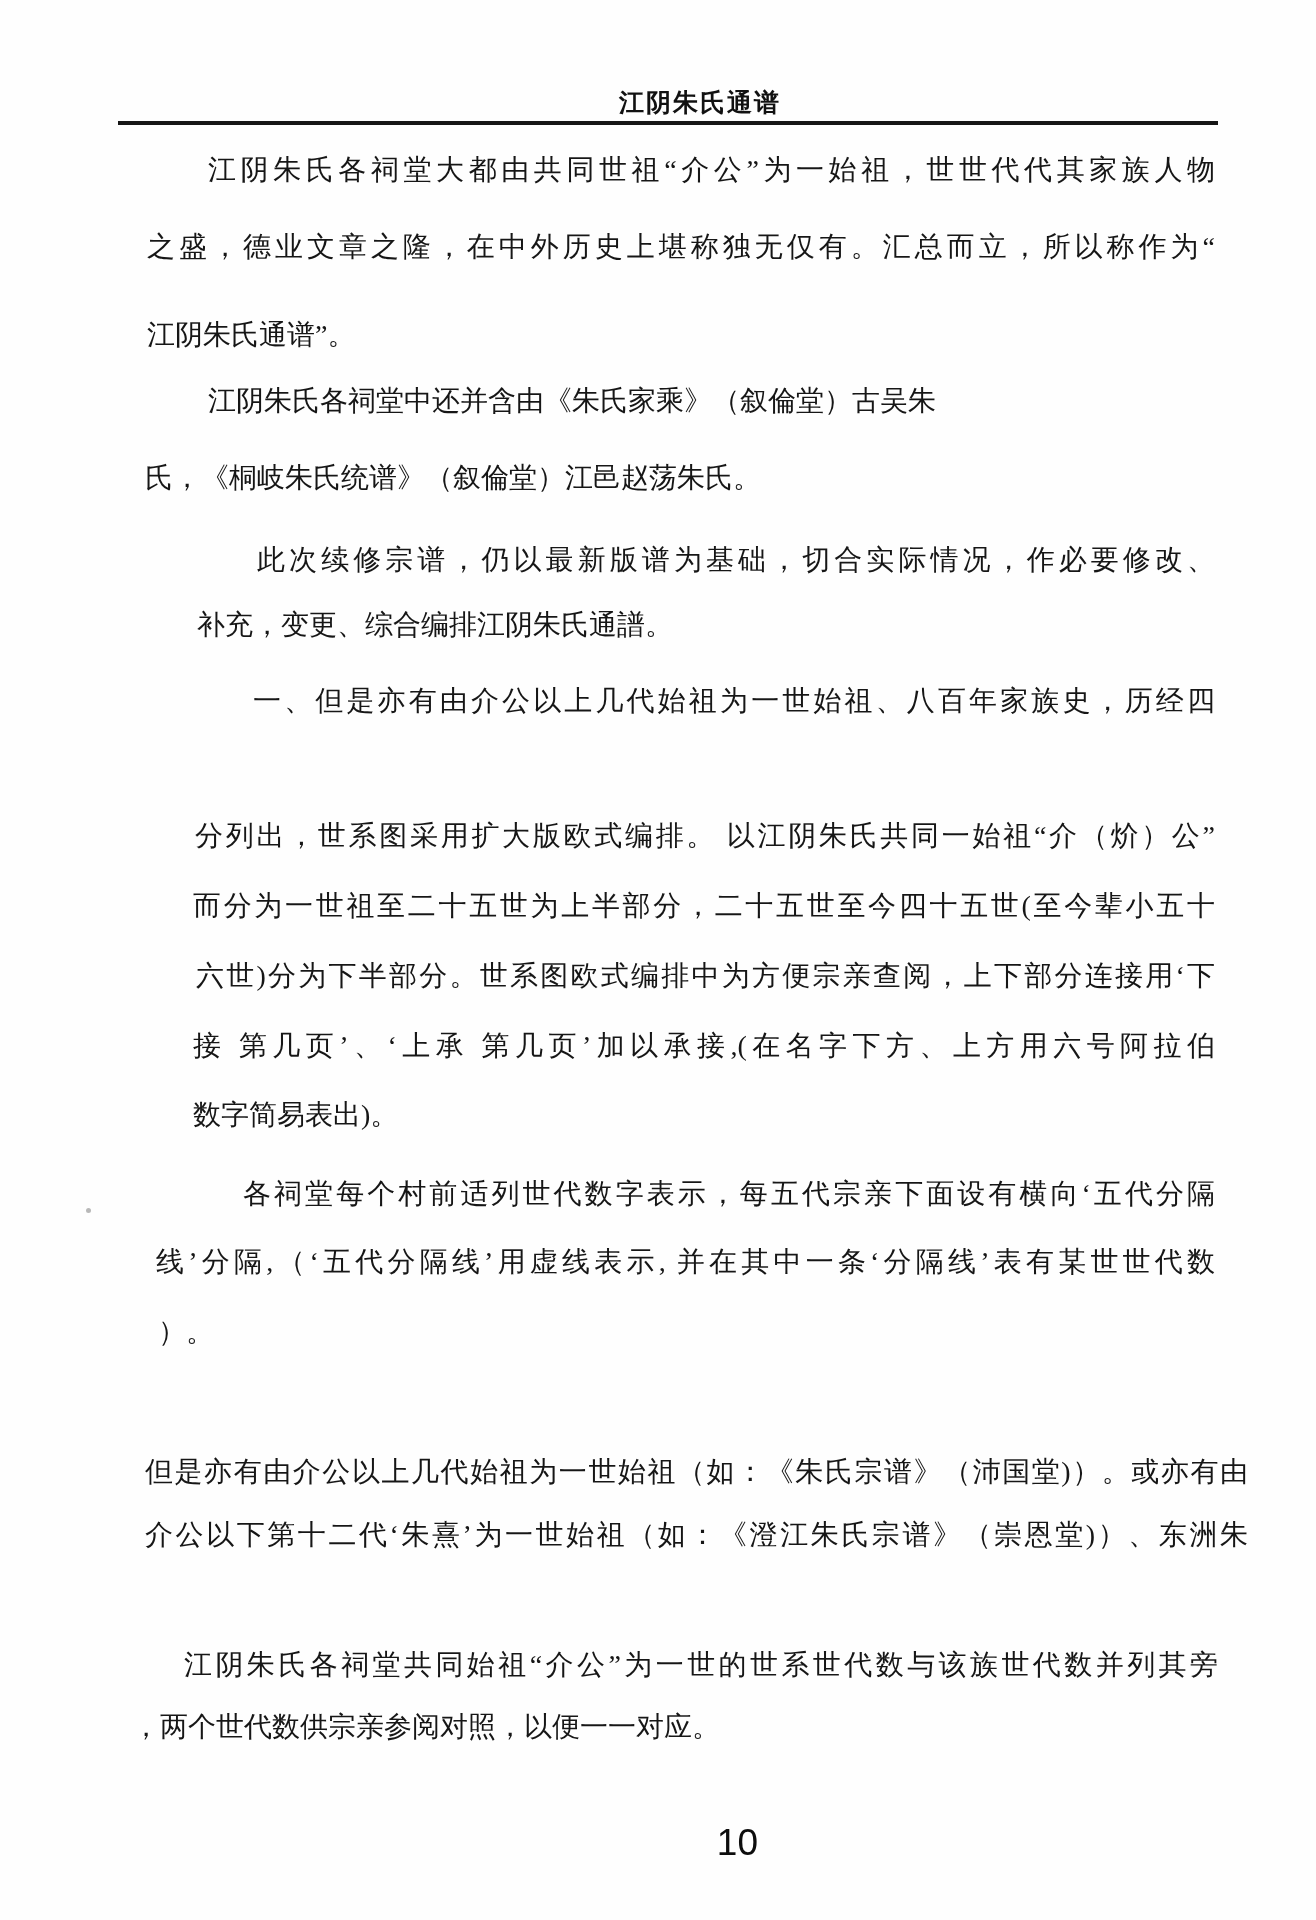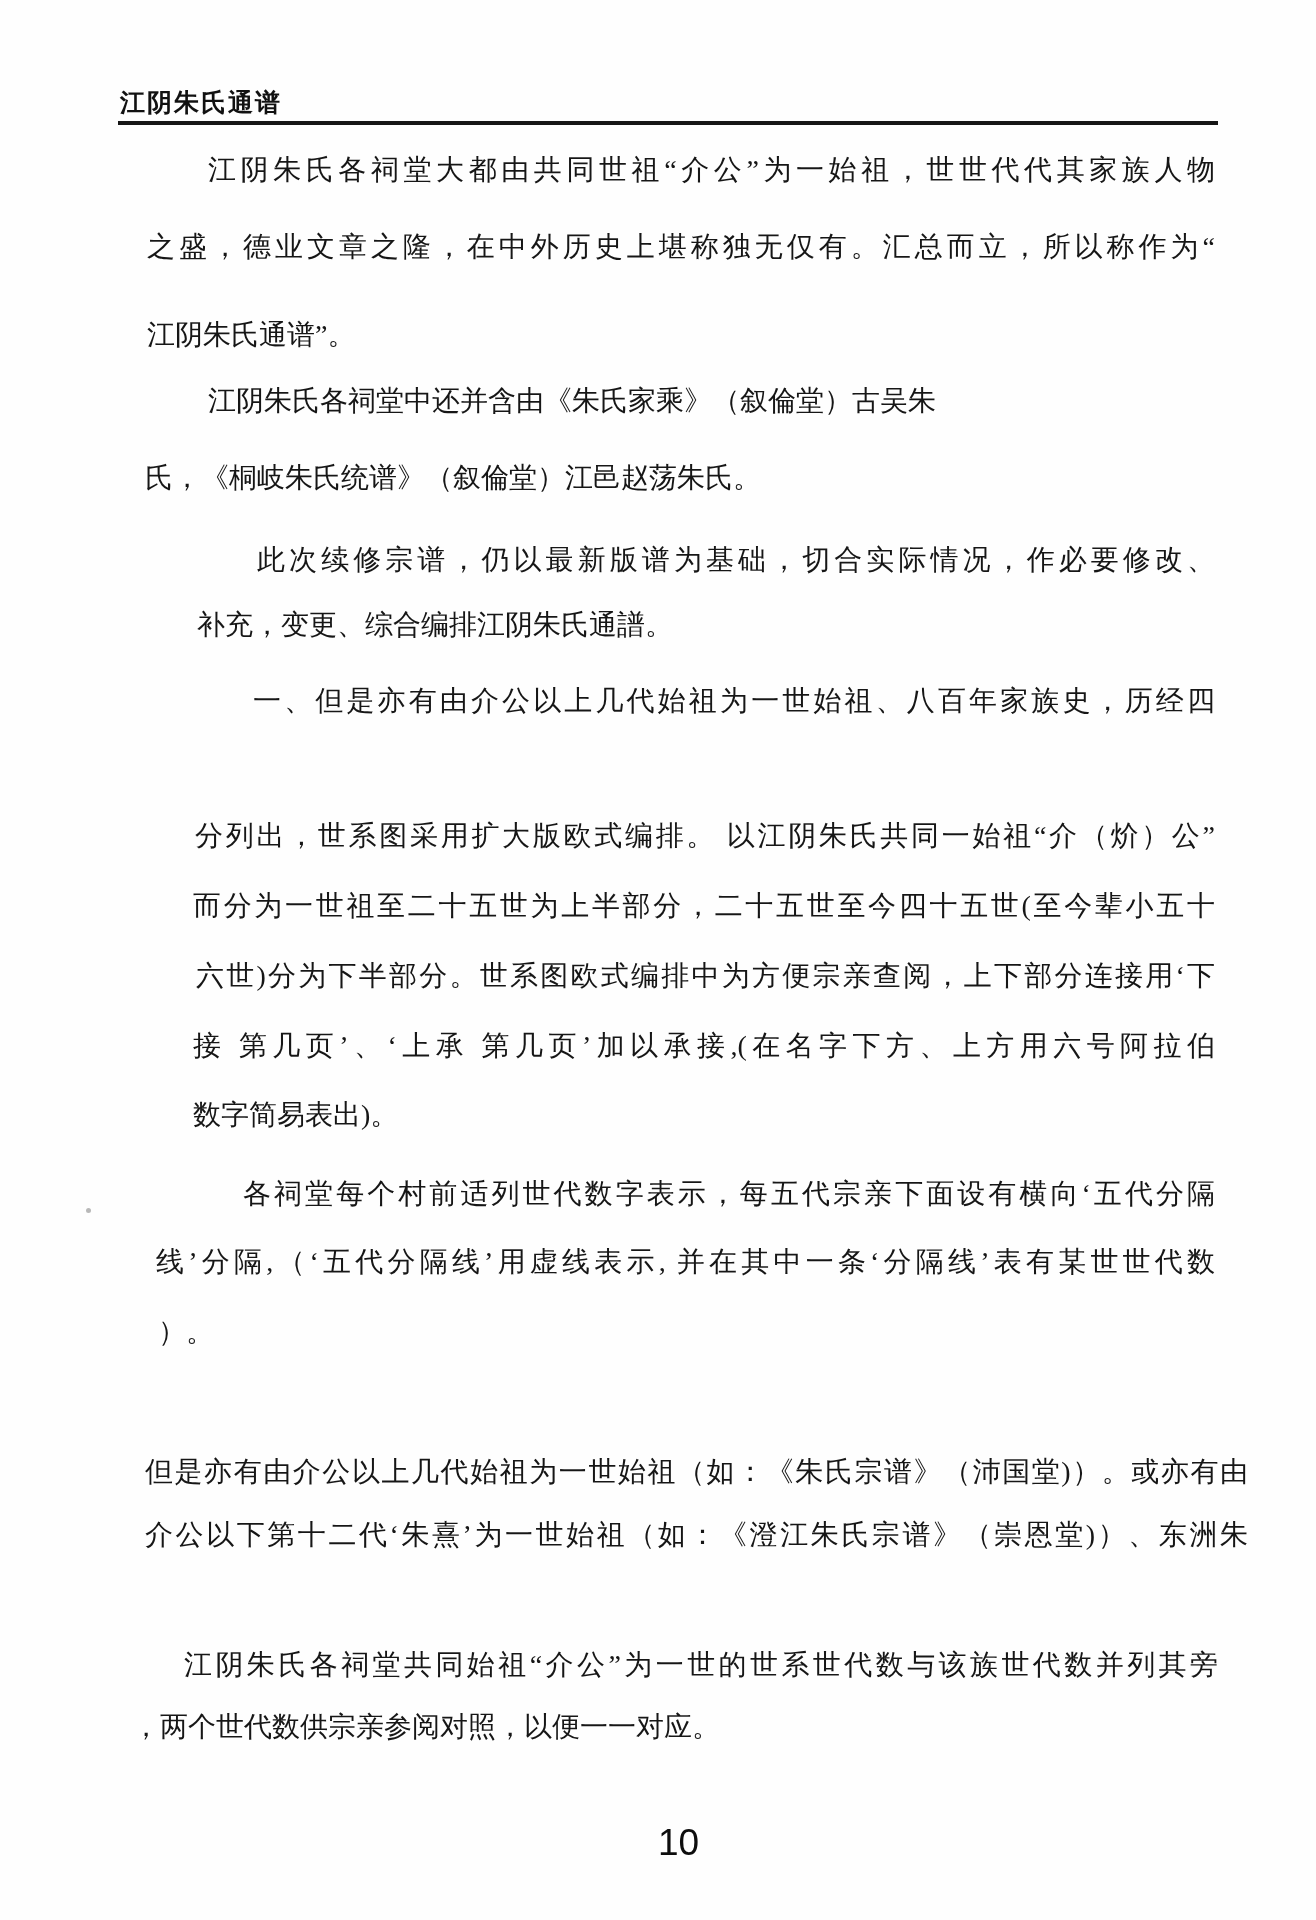--- a/index.html
+++ b/index.html
@@ -7,20 +7,21 @@
     position:relative;
     width:1316px;height:1920px;
     background:#fefefe;
     overflow:hidden;
     font-family:"Liberation Serif","DejaVu Serif",serif;
     color:#1b1b1b;
   }
   .header-title{
     position:absolute;
     top:86px;left:120px;width:1160px;
+    text-align:center;
     font-size:25px;
     font-weight:bold;
     letter-spacing:2px;
     color:#111;
   }
   .header-rule{
     position:absolute;
     top:121px;left:118px;width:1100px;height:4px;
     background:#161616;
   }
@@ -31,21 +32,21 @@
     white-space:nowrap;
     color:#161616;
   }
   .j{
     text-align:justify;
     text-align-last:justify;
   }
   .page-number{
     position:absolute;
     top:1822px;left:658px;width:100px;
-    text-align:left;
+    text-align:right;
     font-family:"Liberation Sans","DejaVu Sans",sans-serif;
     font-size:37px;
     color:#0d0d0d;
   }
   .artifact-dot{
     position:absolute;
     top:1208px;left:86px;width:5px;height:5px;
     background:#9a9a9a;
     border-radius:50%;
     opacity:.7;

